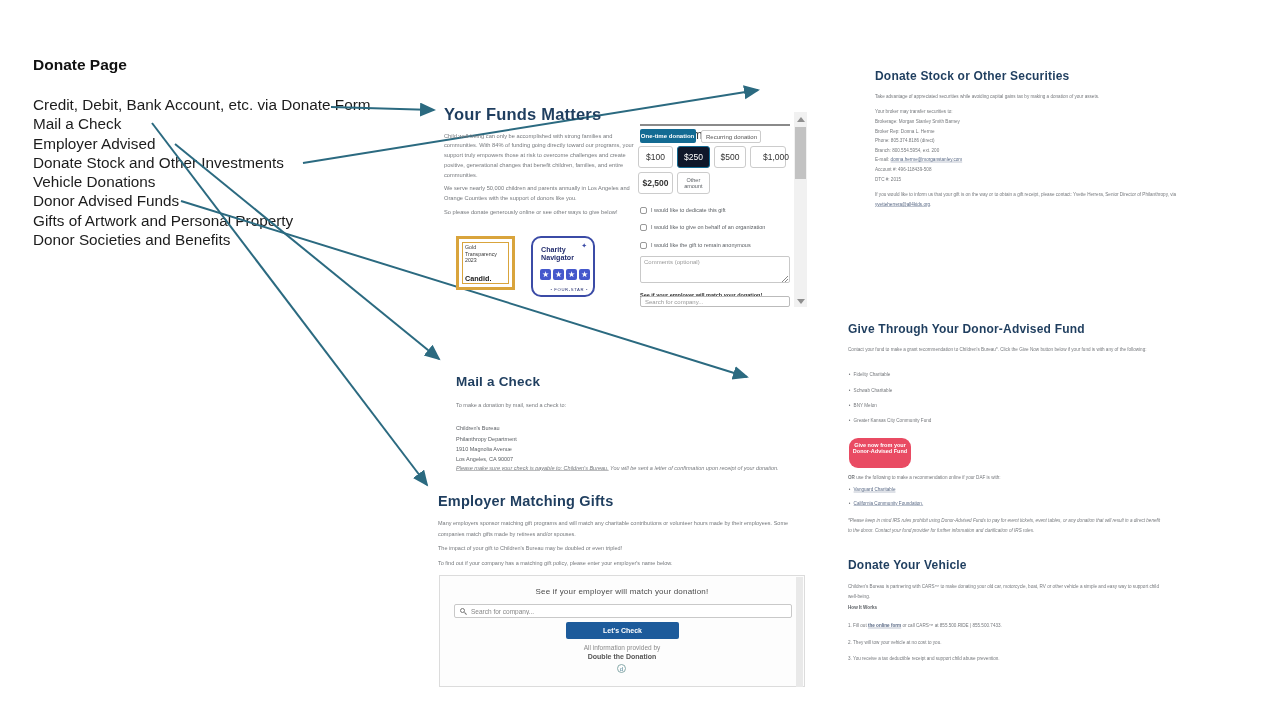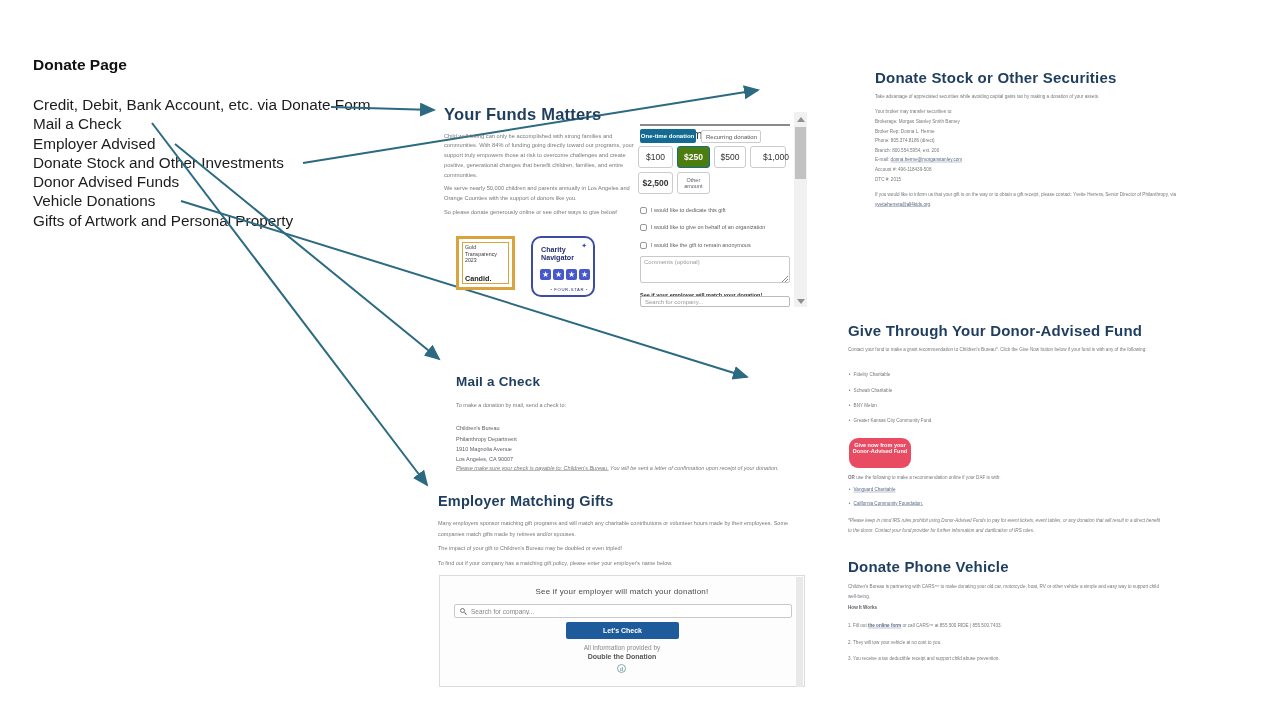--- a/index.html
+++ b/index.html
@@ -48,38 +48,38 @@
 
   
   .form-rule { left:640px; top:124px; width:150px; height:2px; background:#8a8a8a; }
   .gf-heading { left:640px; top:128px; font-size:12px; color:#3c3c3c; letter-spacing:.3px;margin-left:22px; }
   .tab { display:flex; align-items:center; justify-content:center; }
   .tab-active { left:640px; top:129px; width:56px; height:14px; background:#136b93; border-radius:2px; }
   .tab-active .shrink { color:#fff; font-weight:bold; transform:scale(.55); transform-origin:50% 50%; }
   .tab-idle { left:701px; top:130px; width:60px; height:13px; background:#fff; border:1px solid #ccc; border-radius:2px; }
   .tab-idle .shrink { color:#555; transform:scale(.55); transform-origin:50% 50%; }
   .amt { position:absolute; height:22px; background:#fff; border:1px solid #ccc; border-radius:3px; color:#333; font-size:8.5px; display:flex; align-items:center; justify-content:center; }
-  .amt.sel { background:#4d7c0f; border-color:#136b93; color:#fff; font-weight:bold; }
+  .amt.sel { background:#0f172a; border-color:#136b93; color:#fff; font-weight:normal; }
   .chk-row { position:absolute; left:640px; display:flex; align-items:center; }
   .chk { width:7px; height:7px; border:1px solid #999; border-radius:2px; background:#fff; margin-right:4px; }
   .gf-area { left:640px; top:256px; width:150px; height:27px; border:1px solid #c9c9c9; border-radius:2px; background:#fff; font-size:6px; color:#333; padding:2px 3px; resize:none; font-family:"Liberation Sans",sans-serif; }
   .gf-area::placeholder { color:#9a9a9a; }
   .resize-glyph { left:782px; top:276px; width:6px; height:6px;
      background:linear-gradient(135deg, transparent 0 45%, #888 45% 55%, transparent 55% 72%, #888 72% 82%, transparent 82%); }
   .gf-prompt { left:640px; top:285px; font-weight:bold; color:#2c2c2c; }
   .gf-search { left:640px; top:296px; width:150px; height:11px; border:1px solid #bbb; border-radius:2px; font-size:6px; color:#333; padding-left:4px; font-family:"Liberation Sans",sans-serif; }
   .gf-search::placeholder { color:#999; }
   
   .sb-track { left:794px; top:112px; width:13px; height:195px; background:#f1f1f1; }
   .sb-thumb { left:795px; top:127px; width:11px; height:52px; background:#c2c2c2; }
   .sb-up { left:797px; top:117px; width:0; height:0; border-left:4px solid transparent; border-right:4px solid transparent; border-bottom:5px solid #8f8f8f; }
   .sb-dn { left:797px; top:299px; width:0; height:0; border-left:4px solid transparent; border-right:4px solid transparent; border-top:5px solid #8f8f8f; }
 
   
-  .rc-title { font-size:15px; }
+  .rc-title { font-size:12px; }
   .link { color:#5a6a86; text-decoration:underline; }
 
   
   .mc-title { left:456px; top:374px; font-size:13.5px; }
   .mc-addr { font-weight:500; color:#5c6065; }
 
   
   .em-title { left:438px; top:493px; font-size:14.5px; }
   .em-box { left:439px; top:575px; width:366px; height:112px; border:1px solid #dcdcdc; background:#fdfdfd; }
   .em-box-head { position:absolute; left:0; top:11px; width:100%; text-align:center; font-size:8px; color:#4a4a4a; letter-spacing:.2px; }
@@ -102,23 +102,24 @@
 <body>
 
 <div id="canvas">
 
   <div class="abs slide-title">Donate Page</div>
   <div class="abs outline">
     <div>Credit, Debit, Bank Account, etc. via Donate Form</div>
     <div>Mail a Check</div>
     <div>Employer Advised</div>
     <div>Donate Stock and Other Investments</div>
+    <div>Vehicle Donations</div>
     <div>Donor Advised Funds</div>
-    <div>Vehicle Donations</div>
     <div>Gifts of Artwork and Personal Property</div>
+    <div>Donor Societies and Benefits</div>
   </div>
 
   <svg id="arrows" width="1280" height="720">
     <defs>
       <marker id="ah" markerWidth="9" markerHeight="8" refX="7" refY="3.5" orient="auto">
         <path d="M0,0 L8,3.5 L0,7 z" fill="#2b6a80"></path>
       </marker>
     </defs>
     <line x1="331" y1="107" x2="434" y2="110" marker-end="url(#ah)"></line>
     <line x1="303" y1="163" x2="758" y2="90" marker-end="url(#ah)"></line>
@@ -251,21 +252,21 @@
       <ul class="dots links">
         <li><span class="link">Vanguard Charitable</span></li>
         <li><span class="link">California Community Foundation.</span></li>
       </ul>
     </div>
   </div>
   <div class="abs" style="left:848px; top:516px; width:315px;">
     <div class="t4 it">*Please keep in mind IRS rules prohibit using Donor-Advised Funds to pay for event tickets, event tables, or any donation that will result in a direct benefit to the donor.  Contact your fund provider for further information and clarification of IRS rules.</div>
   </div>
 
-  <div class="abs navy rc-title" style="left:848px; top:558px;">Donate Phone Vehicle</div>
+  <div class="abs navy rc-title" style="left:848px; top:558px;">Donate Your Vehicle</div>
   <div class="abs" style="left:848px; top:582px; width:312px;">
     <div class="t4">Children's Bureau is partnering with CARS™ to make donating your old car, motorcycle, boat, RV or other vehicle a simple and easy way to support child well-being.</div>
   </div>
   <div class="abs" style="left:848px; top:603px; width:312px;">
     <div class="t4" style="font-weight:bold; color:#5c6065;">How It Works</div>
   </div>
   <div class="abs" style="left:848px; top:621px; width:320px;">
     <div class="t4"><span>1. Fill out </span><span class="link" style="font-weight:bold;">the online form</span><span> or call CARS™ at 855.500.RIDE | 855.500.7433.</span></div>
   </div>
   <div class="abs" style="left:848px; top:638px; width:320px;">

